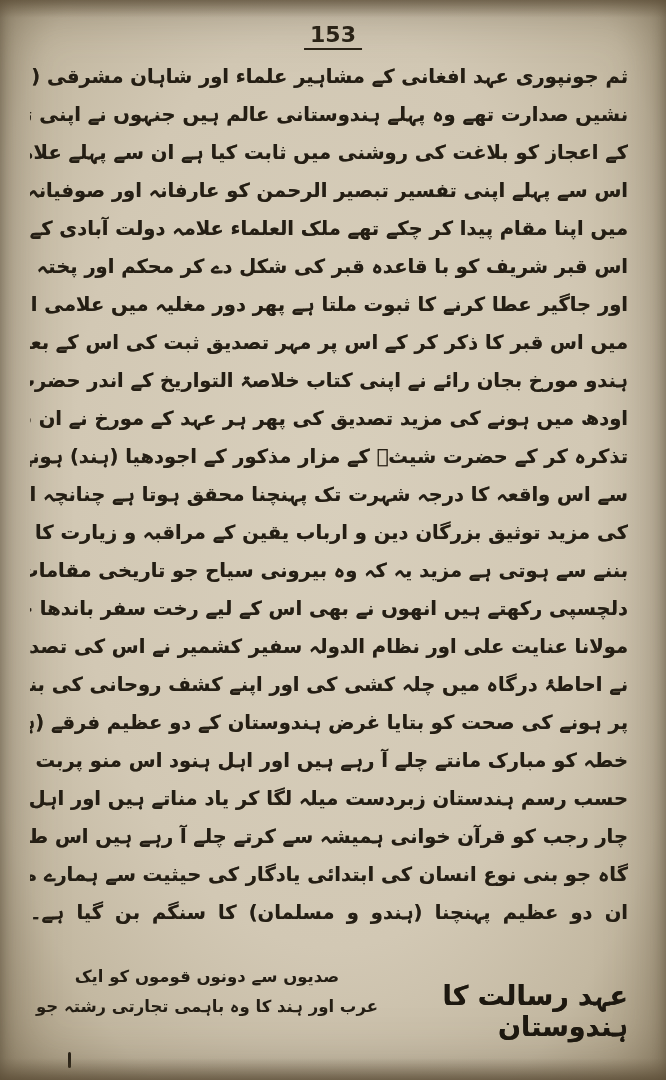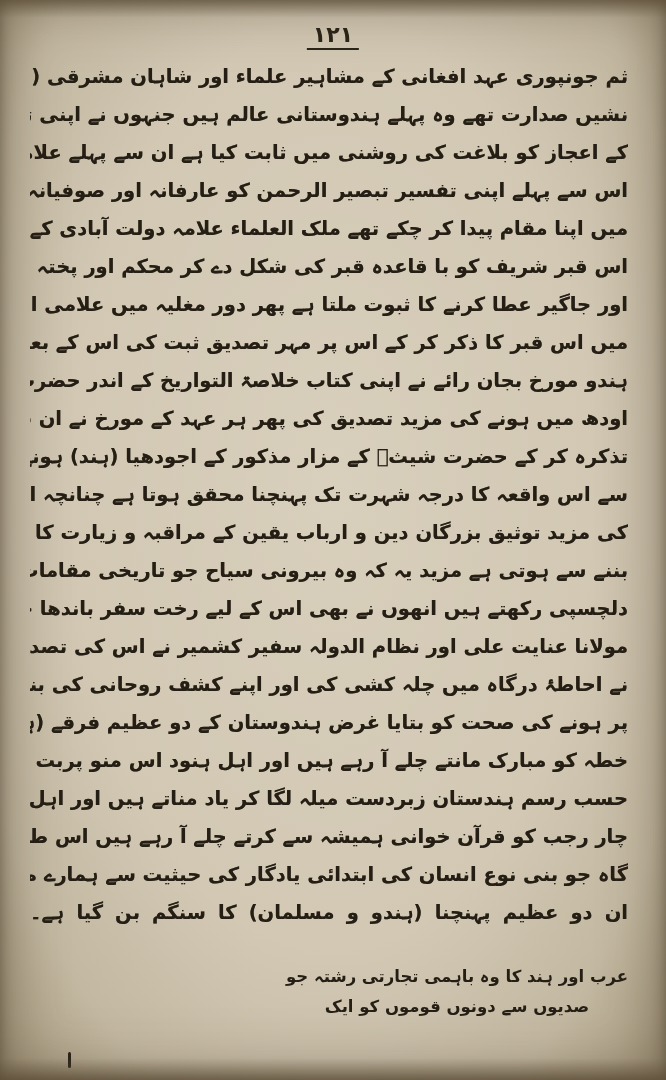--- a/index.html
+++ b/index.html
@@ -88,21 +88,21 @@
     position:absolute;bottom:0;left:0;right:0;height:22px;
     background:linear-gradient(to top, rgba(90,75,52,.6), rgba(90,75,52,0));
   }
 </style>
 </head>
 <body>
 
 <div class="scan-page">
   <div class="edge-shade-top"></div>
 
-  <div class="page-number">۱۲۱</div>
+  <div class="page-number">153</div>
 
   <div class="body-text">
     <div class="text-line">ثم جونپوری عہد افغانی کے مشاہیر علماء اور شاہان مشرقی (جونپور) کی حکومت مسند</div>
     <div class="text-line">نشیں صدارت تھے وہ پہلے ہندوستانی عالم ہیں جنہوں نے اپنی تفسیر بحر مواج میں قرآن</div>
     <div class="text-line">کے اعجاز کو بلاغت کی روشنی میں ثابت کیا ہے ان سے پہلے علامہ مخدوم علی مہائمی (بمبئی)</div>
     <div class="text-line">اس سے پہلے اپنی تفسیر تبصیر الرحمن کو عارفانہ اور صوفیانہ اسلوب میں لکھ کر عالم اسلام</div>
     <div class="text-line">میں اپنا مقام پیدا کر چکے تھے ملک العلماء علامہ دولت آبادی کے بعد عہد سکندری میں</div>
     <div class="text-line">اس قبر شریف کو با قاعدہ قبر کی شکل دے کر محکم اور پختہ بنانے اور اس کے لیے معافی</div>
     <div class="text-line">اور جاگیر عطا کرنے کا ثبوت ملتا ہے پھر دور مغلیہ میں علامی ابوالفضل نے آئین اکبری</div>
     <div class="text-line">میں اس قبر کا ذکر کر کے اس پر مہر تصدیق ثبت کی اس کے بعد عہد عالمگیری کے مشہور</div>
@@ -117,21 +117,22 @@
     <div class="text-line">نے احاطۂ درگاہ میں چلہ کشی کی اور اپنے کشف روحانی کی بنا پر قبر کے موجودہ مقام</div>
     <div class="text-line">پر ہونے کی صحت کو بتایا غرض ہندوستان کے دو عظیم فرقے (ہندو اور مسلمان) اس</div>
     <div class="text-line">خطہ کو مبارک مانتے چلے آ رہے ہیں اور اہل ہنود اس منو پربت (کوہ آدم) کے پاس</div>
     <div class="text-line">حسب رسم ہندستان زبردست میلہ لگا کر یاد مناتے ہیں اور اہل اسلام بصورت عرس</div>
     <div class="text-line">چار رجب کو قرآن خوانی ہمیشہ سے کرتے چلے آ رہے ہیں اس طرح یہ قدیمی زیارت</div>
     <div class="text-line">گاہ جو بنی نوع انسان کی ابتدائی یادگار کی حیثیت سے ہمارے ملک میں قائم ہے</div>
     <div class="text-line">ان دو عظیم پہنچنا (ہندو و مسلمان) کا سنگم بن گیا ہے۔</div>
   </div>
 
   <div class="footer-row">
+    <div class="section-heading">عہد رسالت کا ہندوستان</div>
     <div class="side-note">
+      <div class="note-line">صدیوں سے دونوں قوموں کو ایک</div>
       <div class="note-line">عرب اور ہند کا وہ باہمی تجارتی رشتہ جو</div>
-      <div class="note-line">صدیوں سے دونوں قوموں کو ایک</div>
     </div>
   </div>
 
   <div class="spine-mark"></div>
   <div class="edge-shade-bottom"></div>
 </div>
 
 </body></html>

